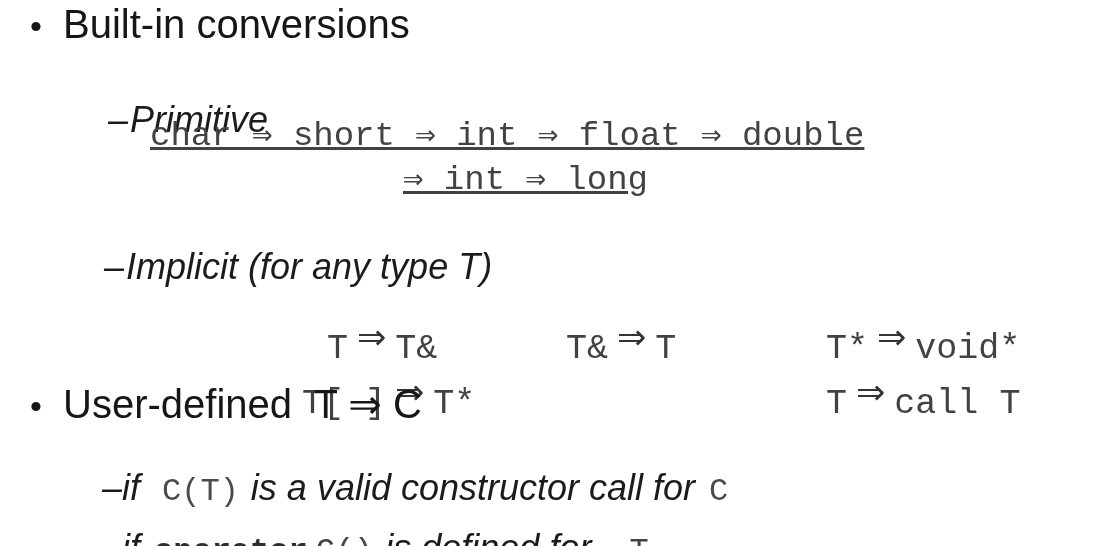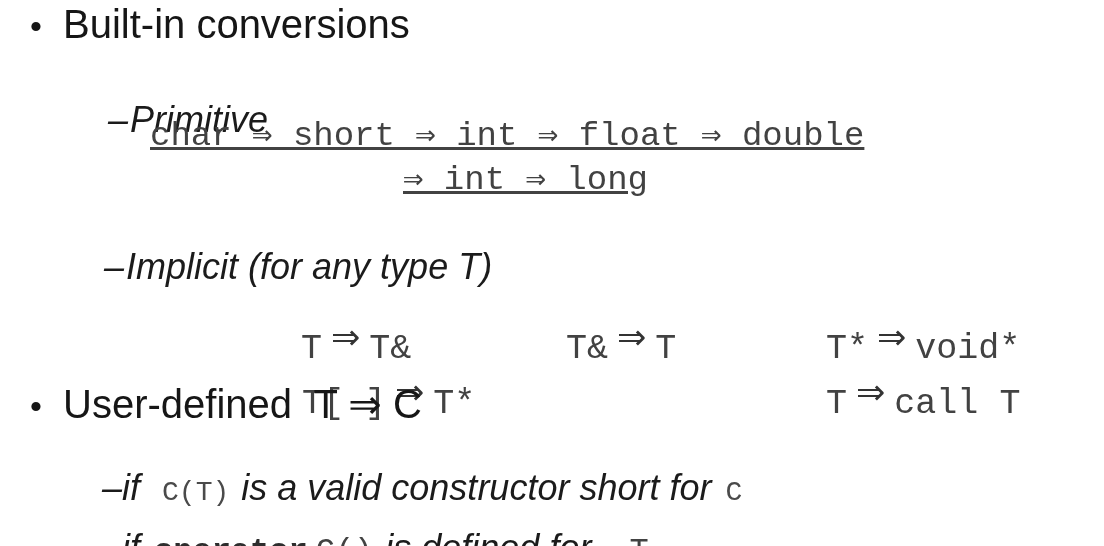--- a/index.html
+++ b/index.html
@@ -62,21 +62,21 @@
   }
 
   
   .rule-line {
     font-style: italic;
     font-size: 36px;
     line-height: 1.2;
     color: #1b1b1b;
   }
   .rule-line .mono { font-style: normal; }
-  .code-sm { font-size: 28px; color: #4a4a4a; }
+  .code-sm { font-size: 32px; color: #4a4a4a; }
   .code-md { font-size: 32px; color: #424242; }
   .kw { font-weight: bold; color: #2d2d2d; }
   .gap-l { margin-left: 22px; }
   .gap-m { margin-left: 14px; }
   .gap-r { margin-right: 12px; }
   .gap-xl { margin-left: 38px; }
 </style>
 </head>
 <body>
 
@@ -91,21 +91,21 @@
     <span class="dash">–</span><span>Primitive</span>
   </div>
 
   <div class="abs mono chain" style="left:150px; top:117px;">char ⇒ short ⇒ int ⇒ float ⇒ double</div>
   <div class="abs mono chain" style="left:403px; top:161px;">⇒ int ⇒ long</div>
 
   <div class="abs dash-item" style="left:64px; top:205px;text-align:center;">
     <span class="dash">–</span><span>Implicit (for any type T)</span>
   </div>
 
-  <div class="abs mono cell" style="left:217px; top:288px;">
+  <div class="abs mono cell" style="left:243px; top:288px;">
     <span>T</span><span class="cell-arrow">⇒</span><span>T&amp;</span>
   </div>
   <div class="abs mono cell" style="left:482px; top:288px;">
     <span>T&amp;</span><span class="cell-arrow">⇒</span><span>T</span>
   </div>
   <div class="abs mono cell" style="left:742px; top:288px;">
     <span>T*</span><span class="cell-arrow">⇒</span><span>void*</span>
   </div>
 
   <div class="abs mono cell" style="left:218px; top:343px;">
@@ -114,20 +114,20 @@
   <div class="abs mono cell" style="left:742px; top:343px;">
     <span>T</span><span class="cell-arrow">⇒</span><span>call T</span>
   </div>
 
   <div class="abs bullet-line" style="left:30px; top:382px;">
     <span class="bullet-glyph">•</span>
     <span>User-defined  T ⇒ C</span>
   </div>
 
   <div class="abs rule-line" style="left:62px; top:423px;">
-    <span class="dash">–</span><span>if</span><span class="mono code-sm gap-l gap-r">C(T)</span><span>is a valid constructor short for</span><span class="mono code-sm gap-m">C</span>
+    <span class="dash">–</span><span>if</span><span class="mono code-sm gap-l gap-r">C(T)</span><span>is a valid constructor call for</span><span class="mono code-sm gap-m">C</span>
   </div>
 
   <div class="abs rule-line" style="left:62px; top:483px;">
     <span class="dash">–</span><span>if</span><span class="mono code-md kw gap-m">operator</span><span class="mono code-md gap-r" style="margin-left:8px;">C()</span><span>is defined for</span><span class="mono code-md gap-xl">T</span>
   </div>
 
 </div>
 
 </body></html>

